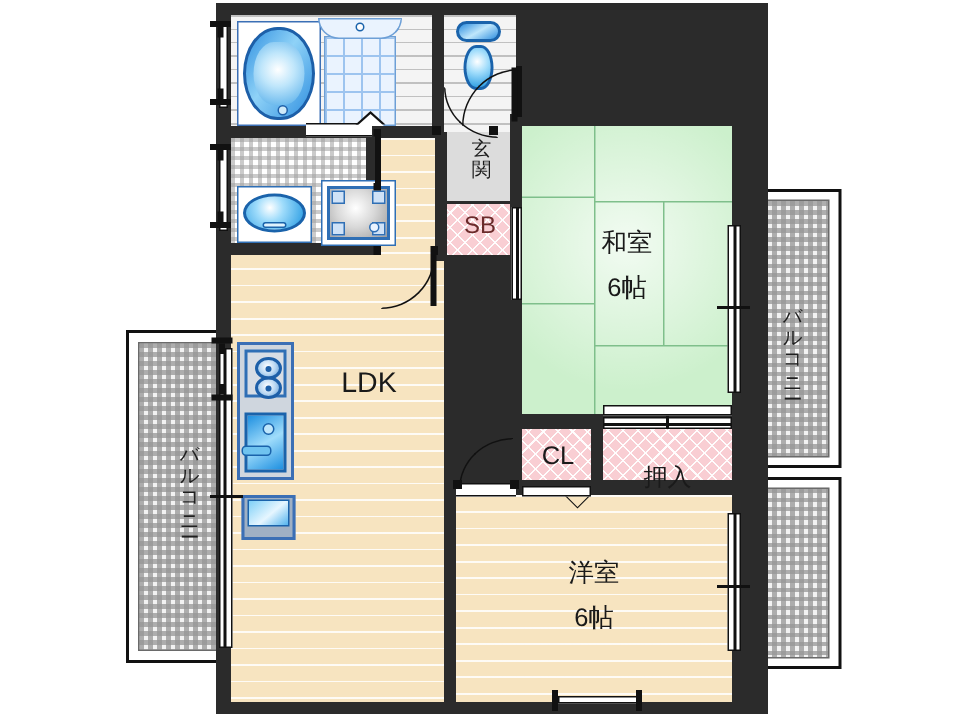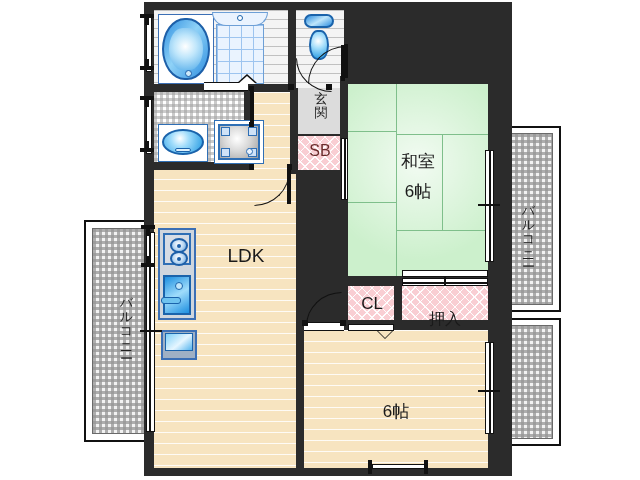--- a/index.html
+++ b/index.html
@@ -300,20 +300,21 @@
 
   <div class="abs" style="left:348px;top:324px;width:46px;height:7px;background:#ffffff;border:1.5px solid #111;"></div>
 
   <div class="abs sliding-door-set" style="left:402px;top:270px;width:86px;height:7px;"></div>
 
   <div class="lbl lbl-room" style="left:378px;top:152px;width:80px;">和室</div>
 
   <div class="lbl lbl-ldk" style="left:196px;top:245px;width:100px;">LDK</div>
   <div class="lbl lbl-room" style="left:378px;top:182px;width:80px;">6帖</div>
 
+  <div class="lbl lbl-room" style="left:356px;top:372px;width:80px;">洋室</div>
   <div class="lbl lbl-room" style="left:356px;top:402px;width:80px;">6帖</div>
 
   <div class="lbl lbl-genkan" style="left:304px;top:92px;width:34px;">玄
 関</div>
 
   <div class="lbl lbl-sm" style="left:300px;top:142px;width:40px;color:#6b2b2b;">SB</div>
 
   <div class="lbl lbl-cl" style="left:350px;top:294px;width:44px;">CL</div>
 
   <div class="lbl lbl-sm" style="left:415px;top:310px;width:60px;">押入</div>

